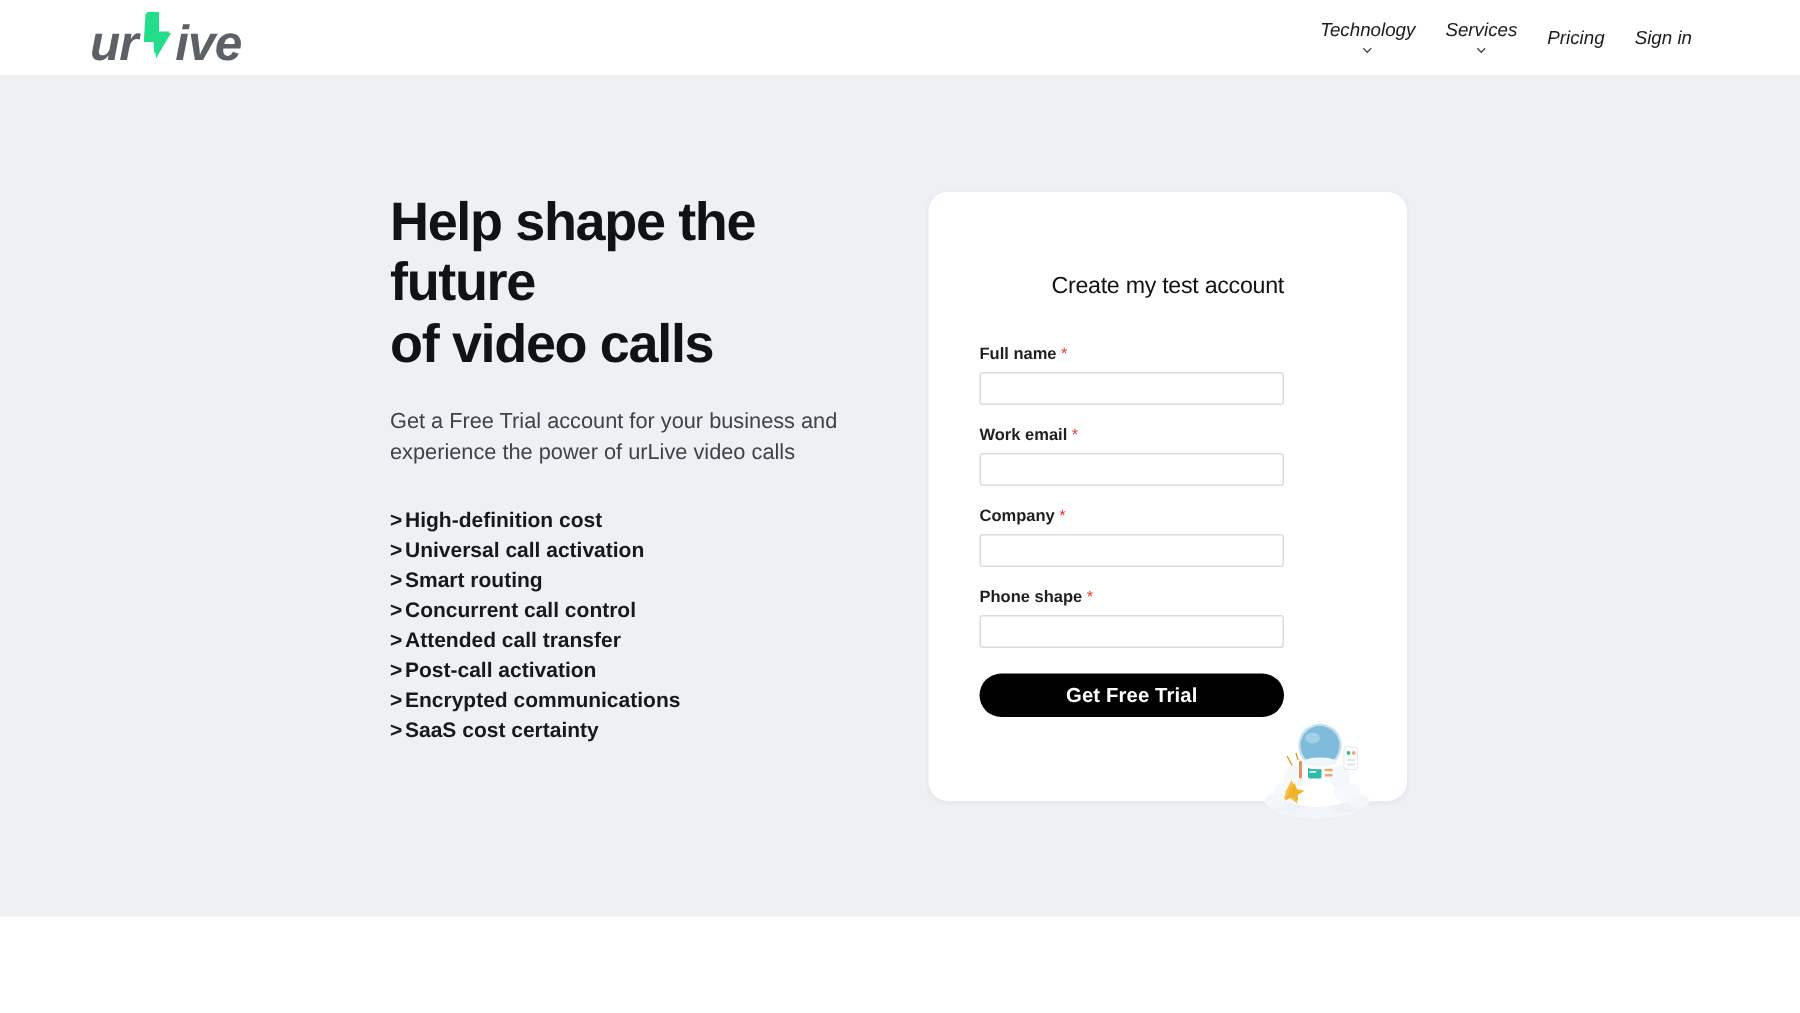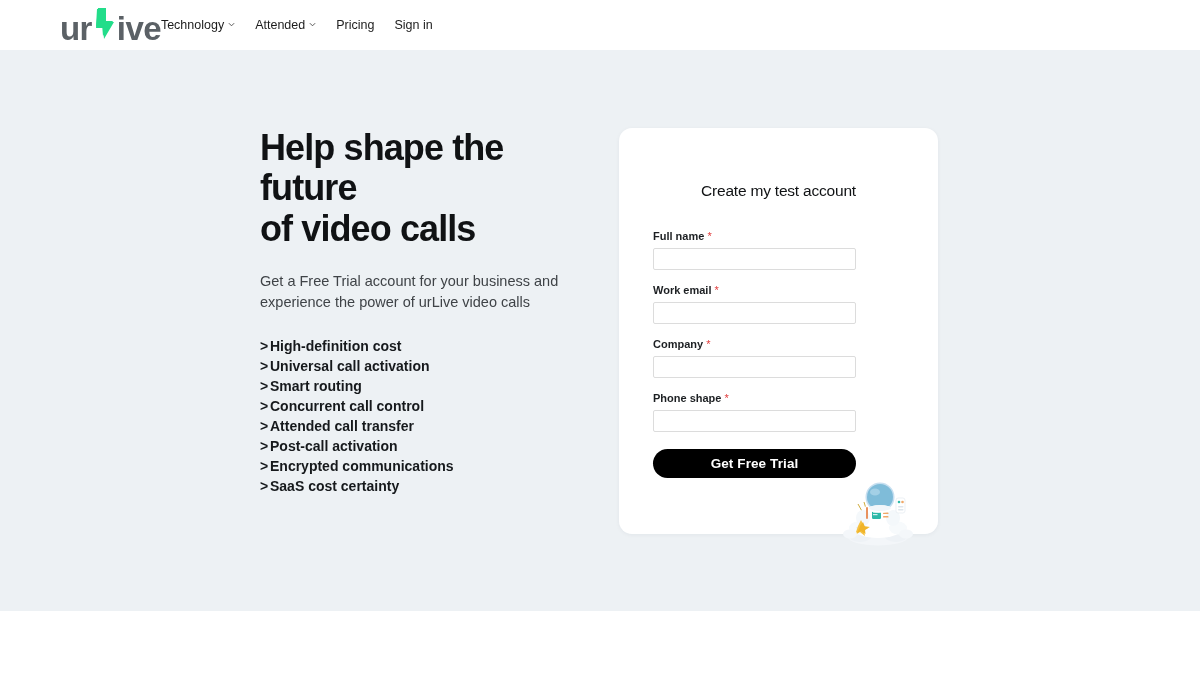--- a/index.html
+++ b/index.html
@@ -10,23 +10,25 @@
     font-family: "Liberation Sans", "DejaVu Sans", sans-serif;
     overflow: hidden;
   }
 
   
   .site-header {
     height: 50px;
     background: #ffffff;
     display: flex;
     align-items: center;
-    padding: 0 36px 0 60px;
+    justify-content: space-between;
+    padding: 0 72px 0 60px;
     position: relative;
     z-index: 5;
+    font-style: italic;
   }
   .logo {
     display: flex;
     align-items: baseline;
     font-size: 33px;
     font-weight: bold;
     letter-spacing: -0.6px;
     color: #5b6166;
     line-height: 1;
     user-select: none;
@@ -47,20 +49,21 @@
     gap: 20px;
     font-size: 12.5px;
     color: #1c1c1c;
   }
   .nav-item {
     display: flex;
     align-items: center;
     gap: 4px;
     cursor: pointer;
     white-space: nowrap;
+    flex-direction: column;
   }
   .chev {
     display: inline-block;
     width: 7px;
     height: 7px;
     position: relative;
     top: -1px;
   }
   .chev svg { display: block; }
 
@@ -214,21 +217,21 @@
     <div class="nav-item">
       <span>Technology</span>
       <span class="chev">
         <svg width="7" height="7" viewBox="0 0 8 8">
             <path d="M1 2.5 L4 5.5 L7 2.5" stroke="#444" stroke-width="1" fill="none"></path>
           </svg>
       </span>
     </div>
 
     <div class="nav-item">
-      <span>Attended</span>
+      <span>Services</span>
       <span class="chev">
         <svg width="7" height="7" viewBox="0 0 8 8">
             <path d="M1 2.5 L4 5.5 L7 2.5" stroke="#444" stroke-width="1" fill="none"></path>
           </svg>
       </span>
     </div>
 
     <div class="nav-item">
       <span>Pricing</span>
     </div>

